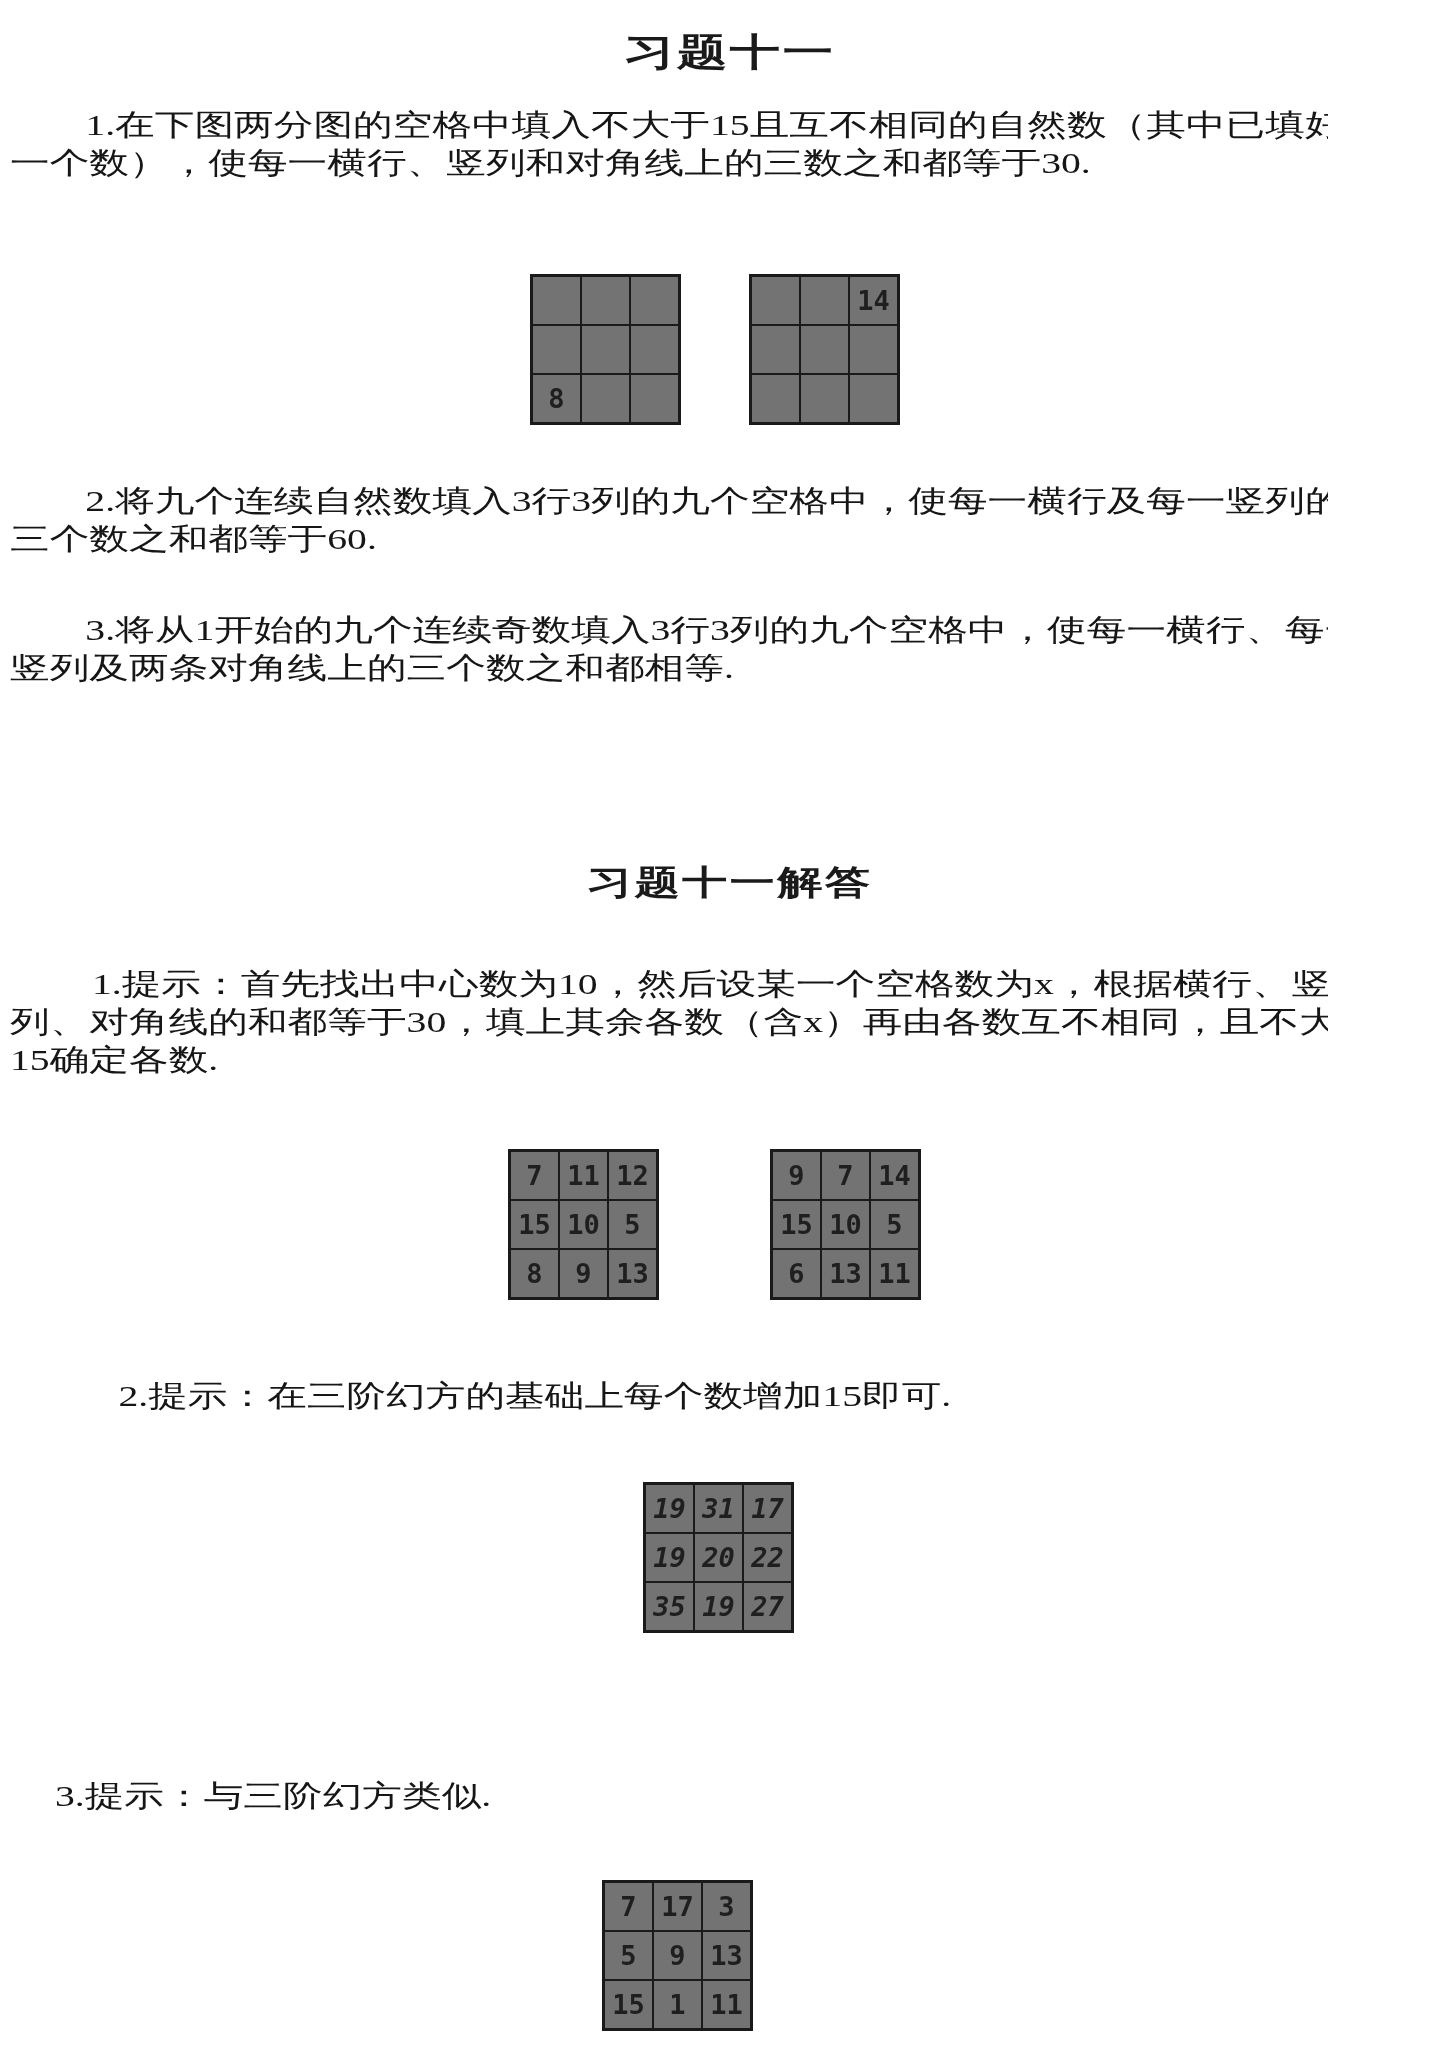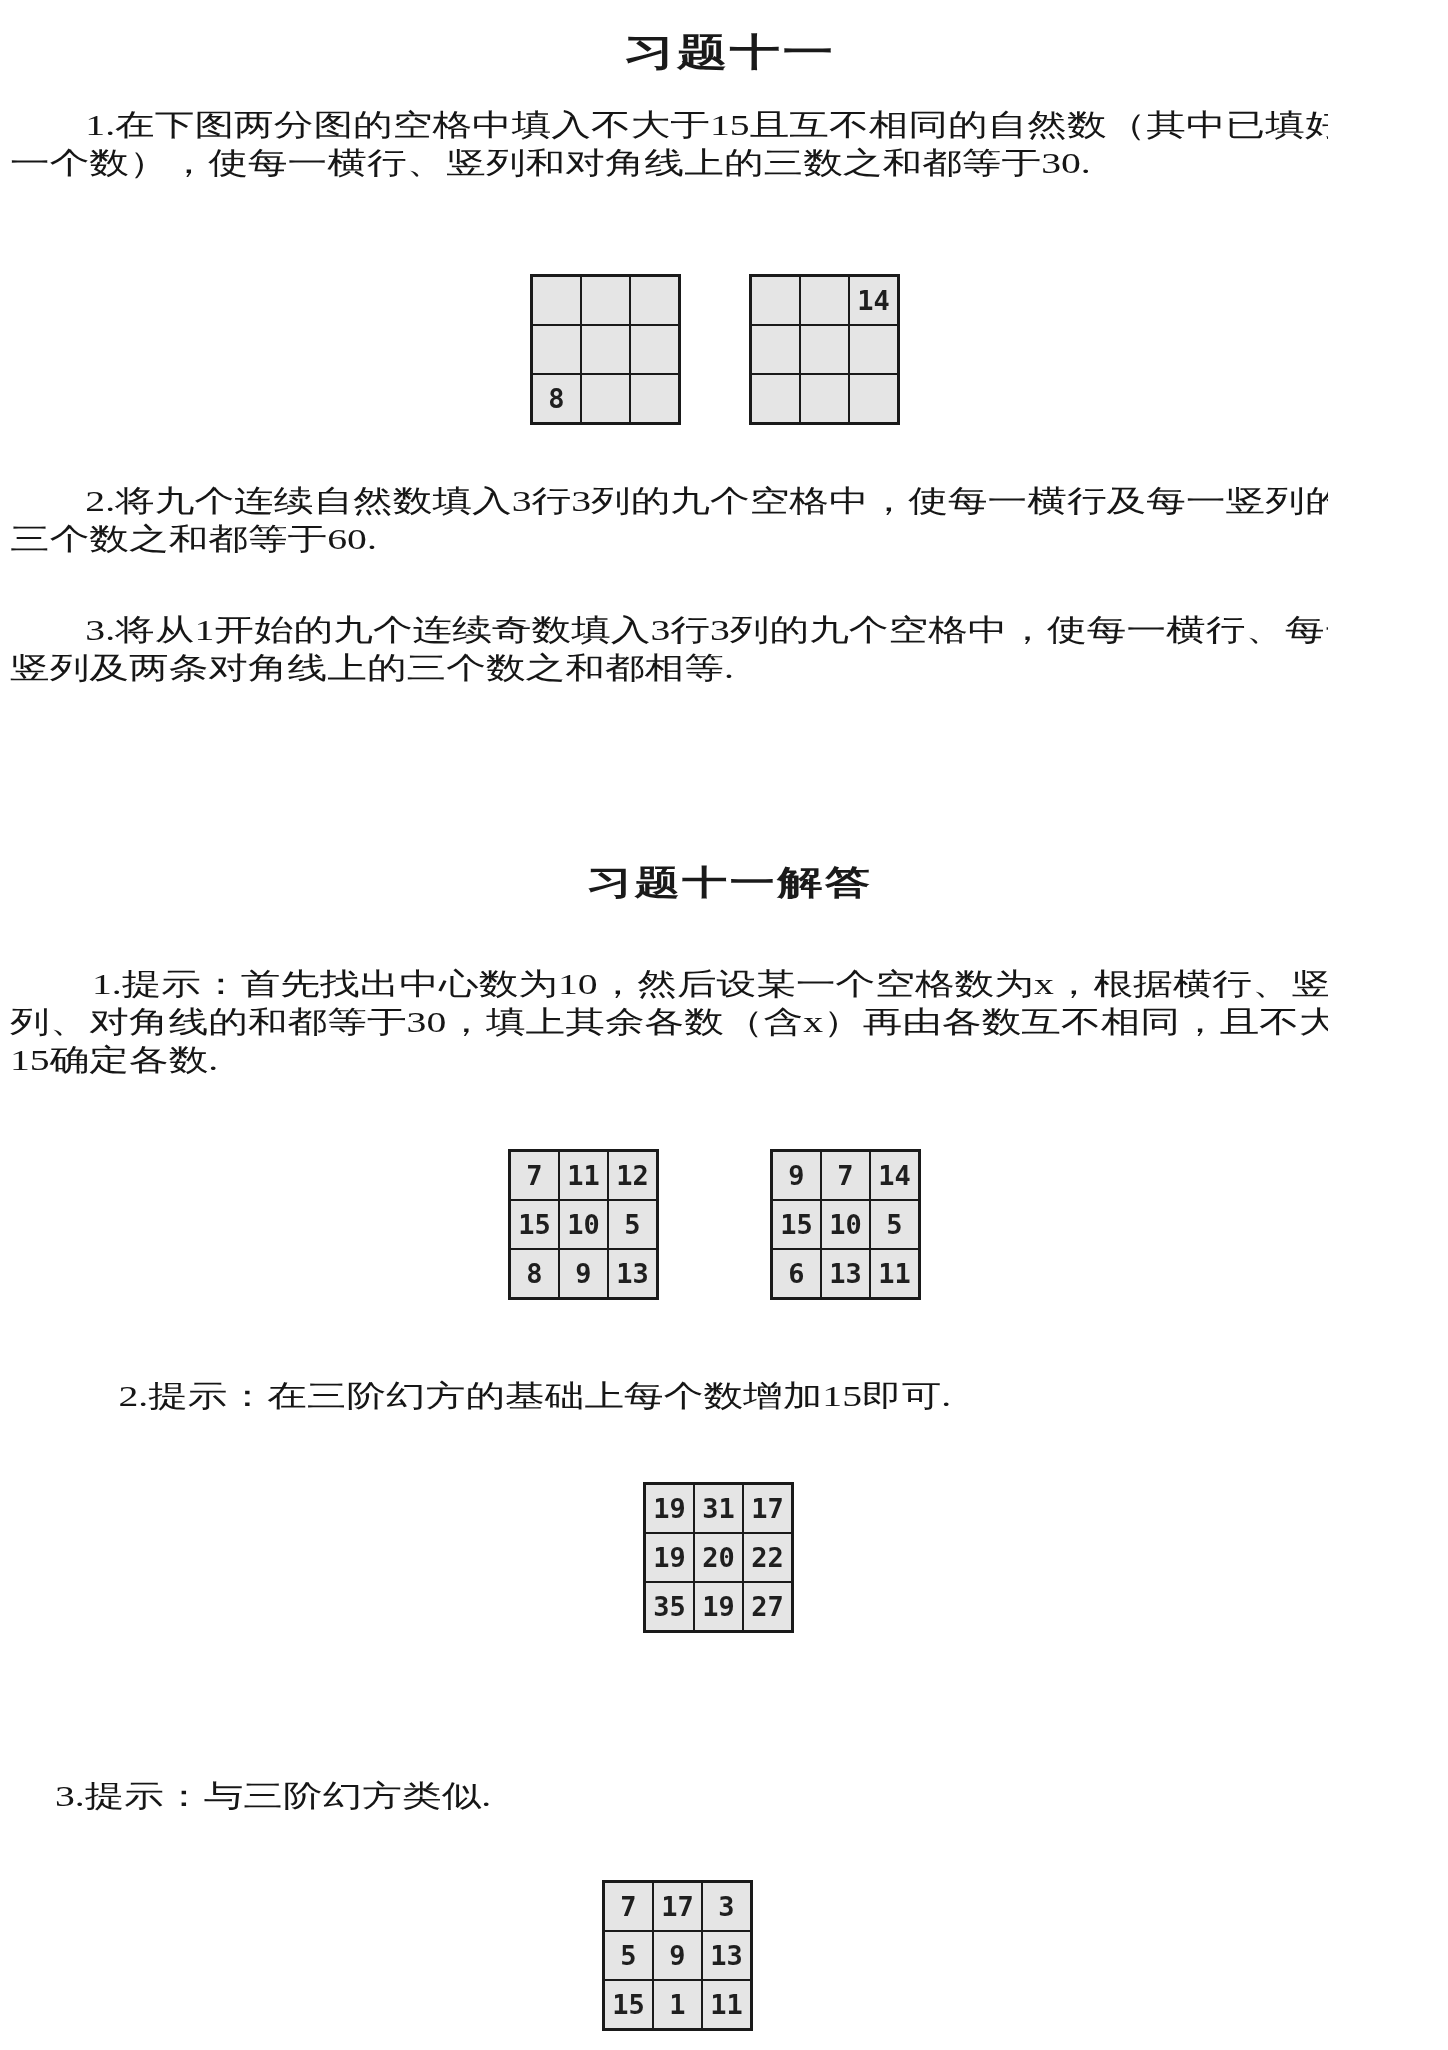--- a/index.html
+++ b/index.html
@@ -58,30 +58,30 @@
   .ind-s1     { text-indent: 62px; }
   .ind-wide   { text-indent: 82px; }
   .ind-narrow { text-indent: 34px; }
 
   .grid-row {
     display: flex;
     align-items: flex-start;
   }
   .row-prob1 { margin: 92px 0 0 520px; gap: 68px; }
   .row-sol1  { margin: 70px 0 0 498px; gap: 111px; }
-  .wrap-sol2 { margin: 67px 0 0 633px; }
+  .wrap-sol2 { margin: 67px 0 0 633px; font-style: italic; }
   .wrap-sol3 { margin: 65px 0 0 592px; }
 
   .grid {
     display: grid;
     grid-template-columns: repeat(3, 49px);
     grid-auto-rows: 49px;
     width: max-content;
     border: 2px solid #1a1a1a;
-    background: #e5e5e5;
+    background: #737373;
   }
   .cell {
     border: 1px solid #1a1a1a;
     display: flex;
     align-items: center;
     justify-content: center;
     font-family: "DejaVu Sans Mono", "Liberation Mono", monospace;
     font-size: 27px;
     font-weight: bold;
     color: #1f1f1f;

